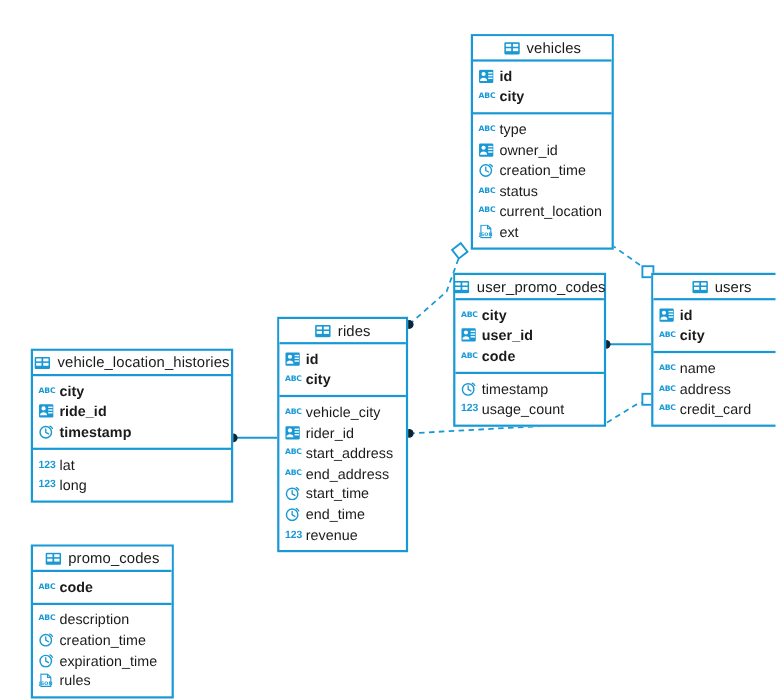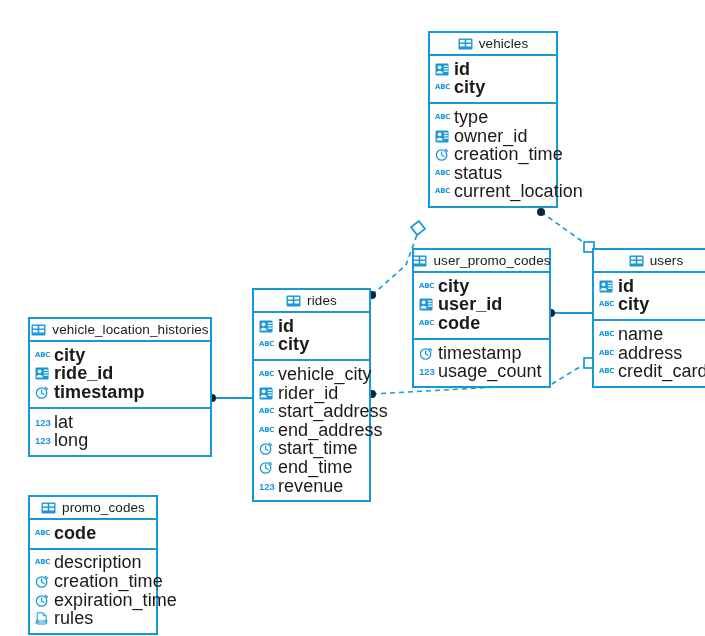--- a/index.html
+++ b/index.html
@@ -61,21 +61,21 @@
   }
   .field-row {
     display: flex;
     align-items: center;
     gap: 5px;
     padding: 0 5px;
     height: 18.6px;
     white-space: nowrap;
   }
   .field-name {
-    font-size: 18px;
+    font-size: 13px;
     color: #1a1a1a;
     letter-spacing: 0.05px;
   }
   .field-row.key .field-name {
     font-weight: bold;
   }
   
   .ico {
     flex: 0 0 auto;
     width: 14px;
@@ -203,20 +203,30 @@
             <span class="ico-text">ABC</span>
           </span>
           <span class="field-name">status</span>
         </div>
         <div class="field-row">
           <span class="ico">
             <span class="ico-text">ABC</span>
           </span>
           <span class="field-name">current_location</span>
         </div>
+        <div class="field-row">
+          <span class="ico">
+            <svg width="14" height="13" viewBox="0 0 14 13">
+              <path d="M2.2 0.8 h6 l3 3 v8.2 h-9 z" fill="#ffffff" stroke="#1899d6" stroke-width="1"></path>
+              <path d="M8.2 0.8 v3 h3" fill="none" stroke="#1899d6" stroke-width="1"></path>
+              <text x="6.6" y="10.6" font-family="DejaVu Sans, sans-serif" font-size="4.4" font-weight="bold" fill="#1899d6" text-anchor="middle">JSON</text>
+            </svg>
+          </span>
+          <span class="field-name">ext</span>
+        </div>
       </div>
     </div>
     <div class="table-box" style="left: 412px; top: 248px; width: 139px;">
       <div class="tbl-header">
         <span class="ico hdr-ico">
           <svg width="15" height="12" viewBox="0 0 15 12">
             <rect x="0.5" y="0.5" width="14" height="11" rx="1" fill="#1899d6"></rect>
             <rect x="1.9" y="1.9" width="4.8" height="2.6" fill="#ffffff"></rect>
             <rect x="8.3" y="1.9" width="4.8" height="2.6" fill="#ffffff"></rect>
             <rect x="1.9" y="5.9" width="4.8" height="2.6" fill="#ffffff"></rect>

